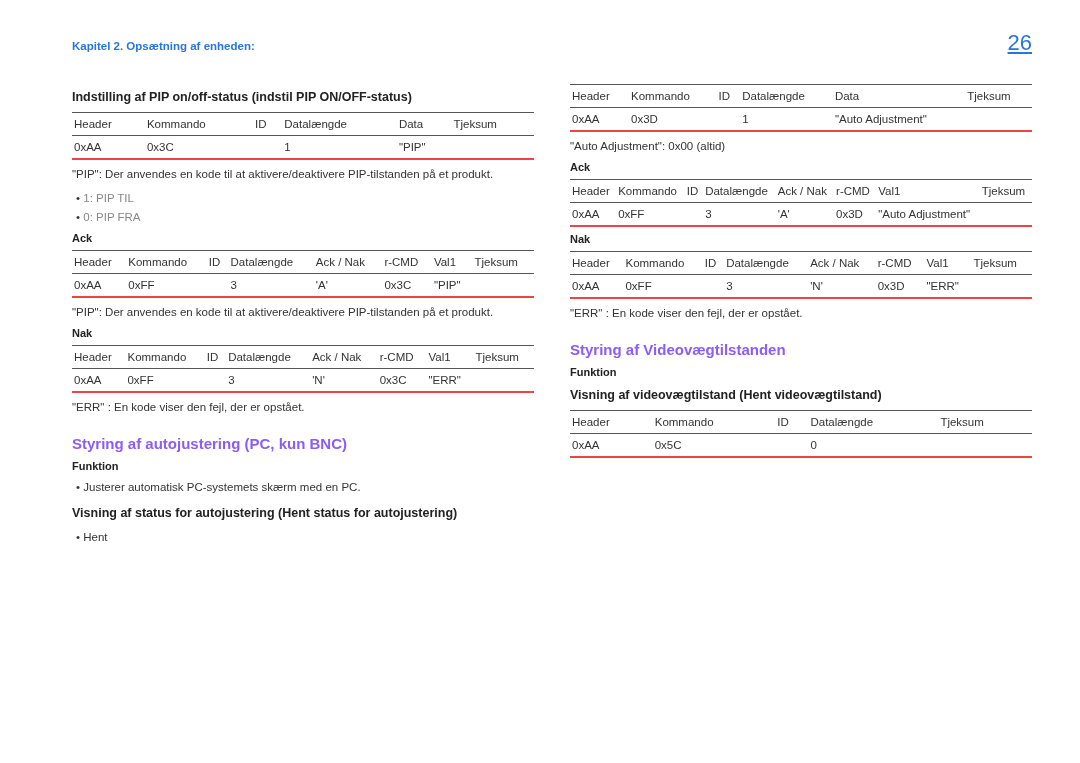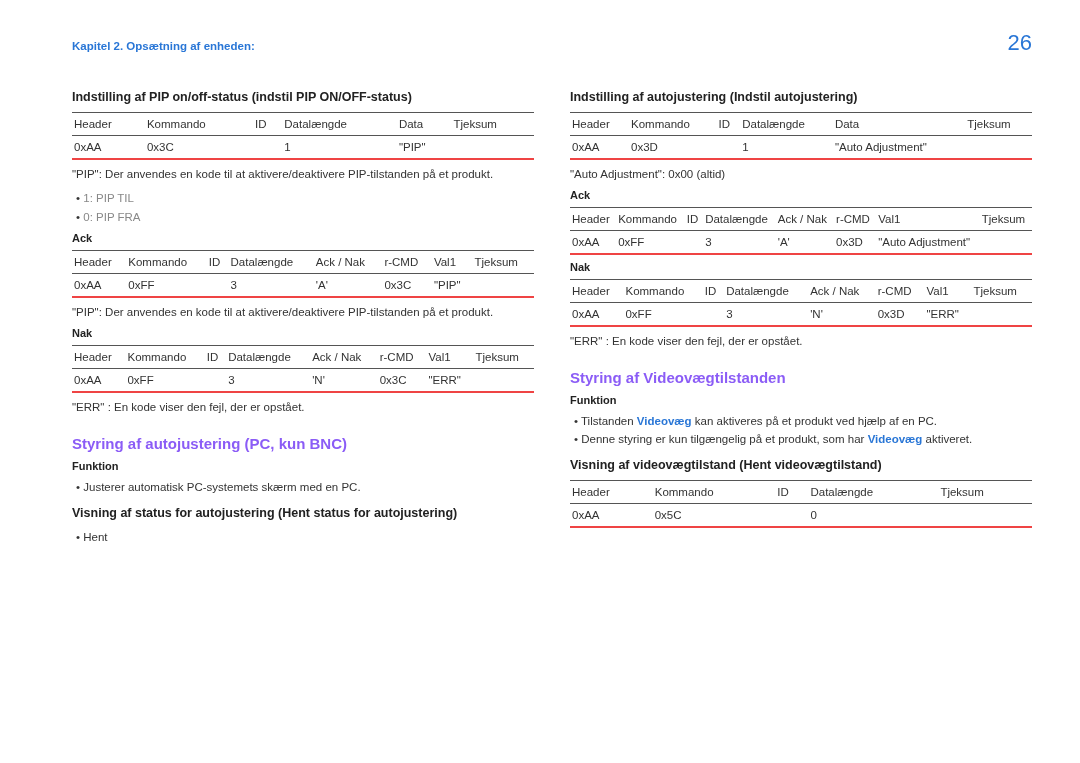--- a/index.html
+++ b/index.html
@@ -23,20 +23,21 @@
   }
   .breadcrumb {
     color: #2976d6;
     font-size: 11.5px;
     font-weight: bold;
   }
   .page-num {
     color: #2976d6;
     font-size: 22px;
     font-weight: 500;
+    text-decoration: underline;
   }
   .columns {
     display: flex;
     gap: 36px;
   }
   .col {
     flex: 1;
     min-width: 0;
   }
   .h-bold {
@@ -203,21 +204,20 @@
         <li>Justerer automatisk PC-systemets skærm med en PC.</li>
       </ul>
       <div class="h-bold" style="margin-top:10px">Visning af status for autojustering (Hent status for autojustering)</div>
       <ul class="b">
         <li>Hent</li>
       </ul>
     </div>
 
     <div class="col">
 
-      <div class="h-bold">Indstilling af autojustering (Indstil autojustering)</div>
 
       <table>
         <thead>
             <tr>
           <th>Header</th>
           <th>Kommando</th>
           <th>ID</th>
           <th>Datalængde</th>
           <th>Data</th>
           <th>Tjeksum</th>
@@ -288,24 +288,20 @@
           <td>0x3D</td>
           <td>"ERR"</td>
           <td></td>
         </tr>
           </tbody>
       </table>
       <div class="note">"ERR" : En kode viser den fejl, der er opstået.</div>
 
       <div class="h-blue">Styring af Videovægtilstanden</div>
       <div class="h-sub">Funktion</div>
-      <ul class="b">
-        <li><span>Tilstanden </span><span class="link-inline">Videovæg</span><span> kan aktiveres på et produkt ved hjælp af en PC.</span></li>
-        <li><span>Denne styring er kun tilgængelig på et produkt, som har </span><span class="link-inline">Videovæg</span><span> aktiveret.</span></li>
-      </ul>
 
       <div class="h-bold" style="margin-top:10px">Visning af videovægtilstand (Hent videovægtilstand)</div>
       <table>
         <thead>
             <tr>
           <th>Header</th>
           <th>Kommando</th>
           <th>ID</th>
           <th>Datalængde</th>
           <th>Tjeksum</th>

